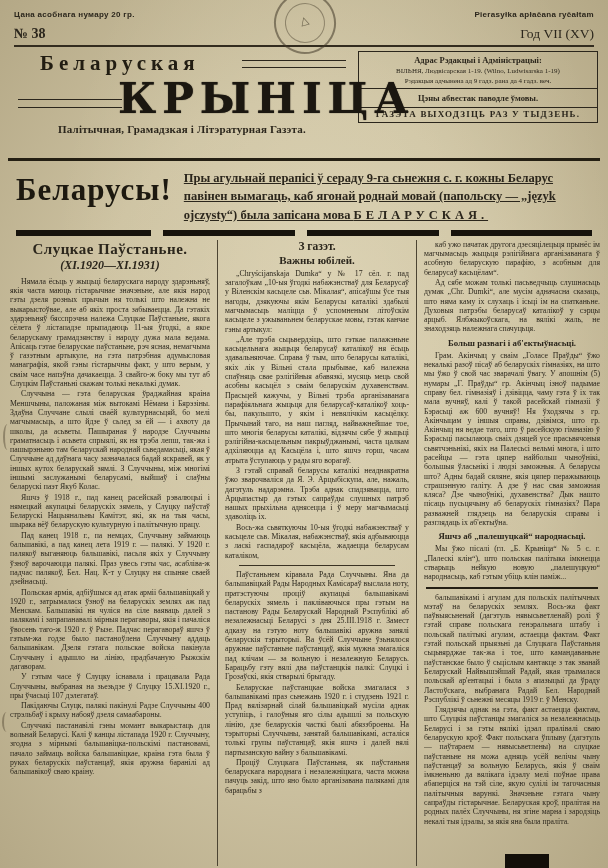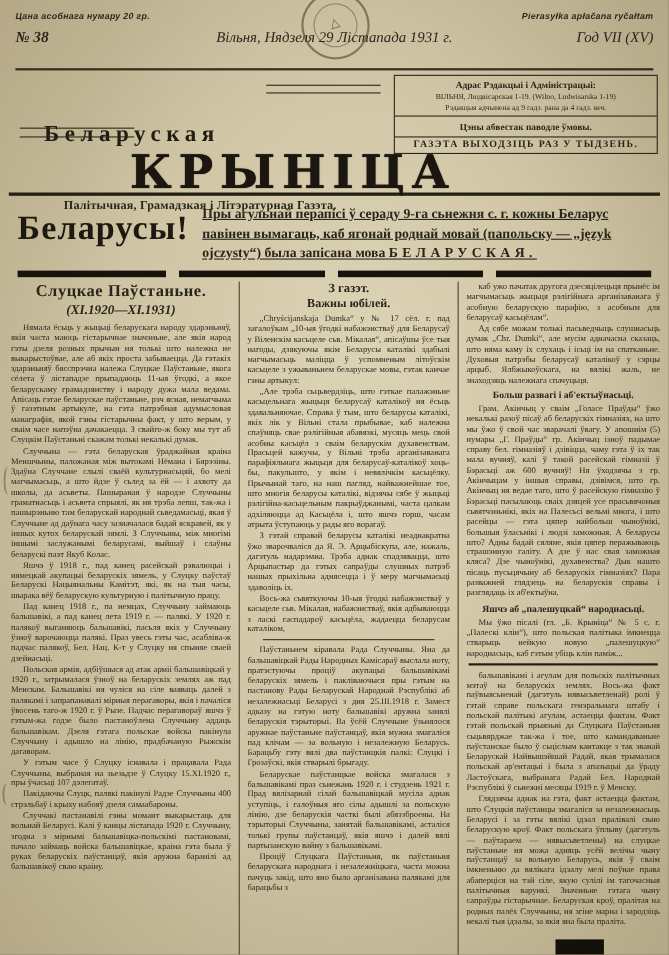--- a/index.html
+++ b/index.html
@@ -4,38 +4,38 @@
 <style>
   html,body{margin:0;padding:0;background:#8a7f66;}
   .page{
     position:relative; width:608px; height:868px; overflow:hidden;
     background:
       radial-gradient(ellipse at 55% 35%, rgba(255,250,225,.25), rgba(0,0,0,0) 60%),
       radial-gradient(ellipse at 50% 50%, #d3c8a8 0%, #ccc1a0 55%, #b4a886 100%);
     color:#2b261c; font-family:"Liberation Serif", serif;
   }
   
-  .topbar{padding:10px 14px 16px;font-style:italic;}
+  .topbar{padding:10px 14px 0;}
   .topbar-row1{display:flex; justify-content:space-between;
     font-family:"Liberation Sans", sans-serif; font-weight:bold; font-size:8px; letter-spacing:.3px;}
   .topbar-row2{display:flex; justify-content:space-between; align-items:baseline; margin-top:7px; padding-bottom:3px;}
   .issue-no{font-size:14px; font-weight:bold; width:120px;}
   .dateline{font-size:13.5px; text-align:center; flex:1;}
   .year-no{font-size:13.5px; width:120px; text-align:right;}
   .rule-med{height:2px; background:#332c1f; margin:0 14px;}
   
   .stamp{position:absolute; left:274px; top:-8px; width:58px; height:58px;
     border:2px solid rgba(66,57,40,.55); border-radius:50%; transform:rotate(-16deg);}
   .stamp::after{content:""; position:absolute; inset:9px; border:1px solid rgba(66,57,40,.45); border-radius:50%;}
   .stamp-emblem{position:absolute; left:0; right:0; top:20px; text-align:center;
     font-size:11px; color:rgba(60,52,36,.7);}
   
   .masthead{display:flex; padding:4px 10px 0 14px; height:104px;}
   .mast-left{position:relative; width:340px;}
-  .title-prefix{font-size:21px; font-weight:bold; letter-spacing:5px; margin-left:26px; color:#221d12;margin-top:41px;}
+  .title-prefix{font-size:21px; font-weight:bold; letter-spacing:5px; margin-left:26px; color:#221d12;}
   .deco-a{position:absolute; left:228px; top:9px; width:104px; height:6px;
     border-top:1.5px solid #2b261c; border-bottom:1.5px solid #2b261c;}
   .deco-b{position:absolute; left:4px; top:48px; width:104px; height:7px;
     border-top:1.5px solid #2b261c; border-bottom:1.5px solid #2b261c;}
   .title-main{font-family:"DejaVu Serif", serif; font-size:42px; font-weight:bold;
     letter-spacing:6px; margin:1px 0 0 104px; line-height:1.05; color:#1b1710;
     text-shadow:0 0 1px #1b1710;}
   .subtitle{font-size:11px; font-weight:bold; margin:2px 0 0 44px; letter-spacing:.2px;}
   .mast-right{width:244px; margin-left:4px; border:1.5px solid #2b261c; align-self:flex-start;}
   .infobox-sec{padding:3px 5px; text-align:center;}
@@ -81,21 +81,20 @@
 
 <div class="page">
 
   <div class="topbar">
     <div class="topbar-row1">
       <span>Цана асобнага нумару 20 гр.</span>
       <span>Pierasyłka apłačana ryčałtam</span>
     </div>
     <div class="topbar-row2">
       <span class="issue-no">№ 38</span>
-      <span class="dateline">Вільня, Нядзеля 29 Лістапада 1931 г.</span>
       <span class="year-no">Год VII (XV)</span>
     </div>
   </div>
   <div class="rule-med"></div>
 
   <div class="stamp">
     <div class="stamp-emblem">△</div>
   </div>
 
   <div class="masthead">

